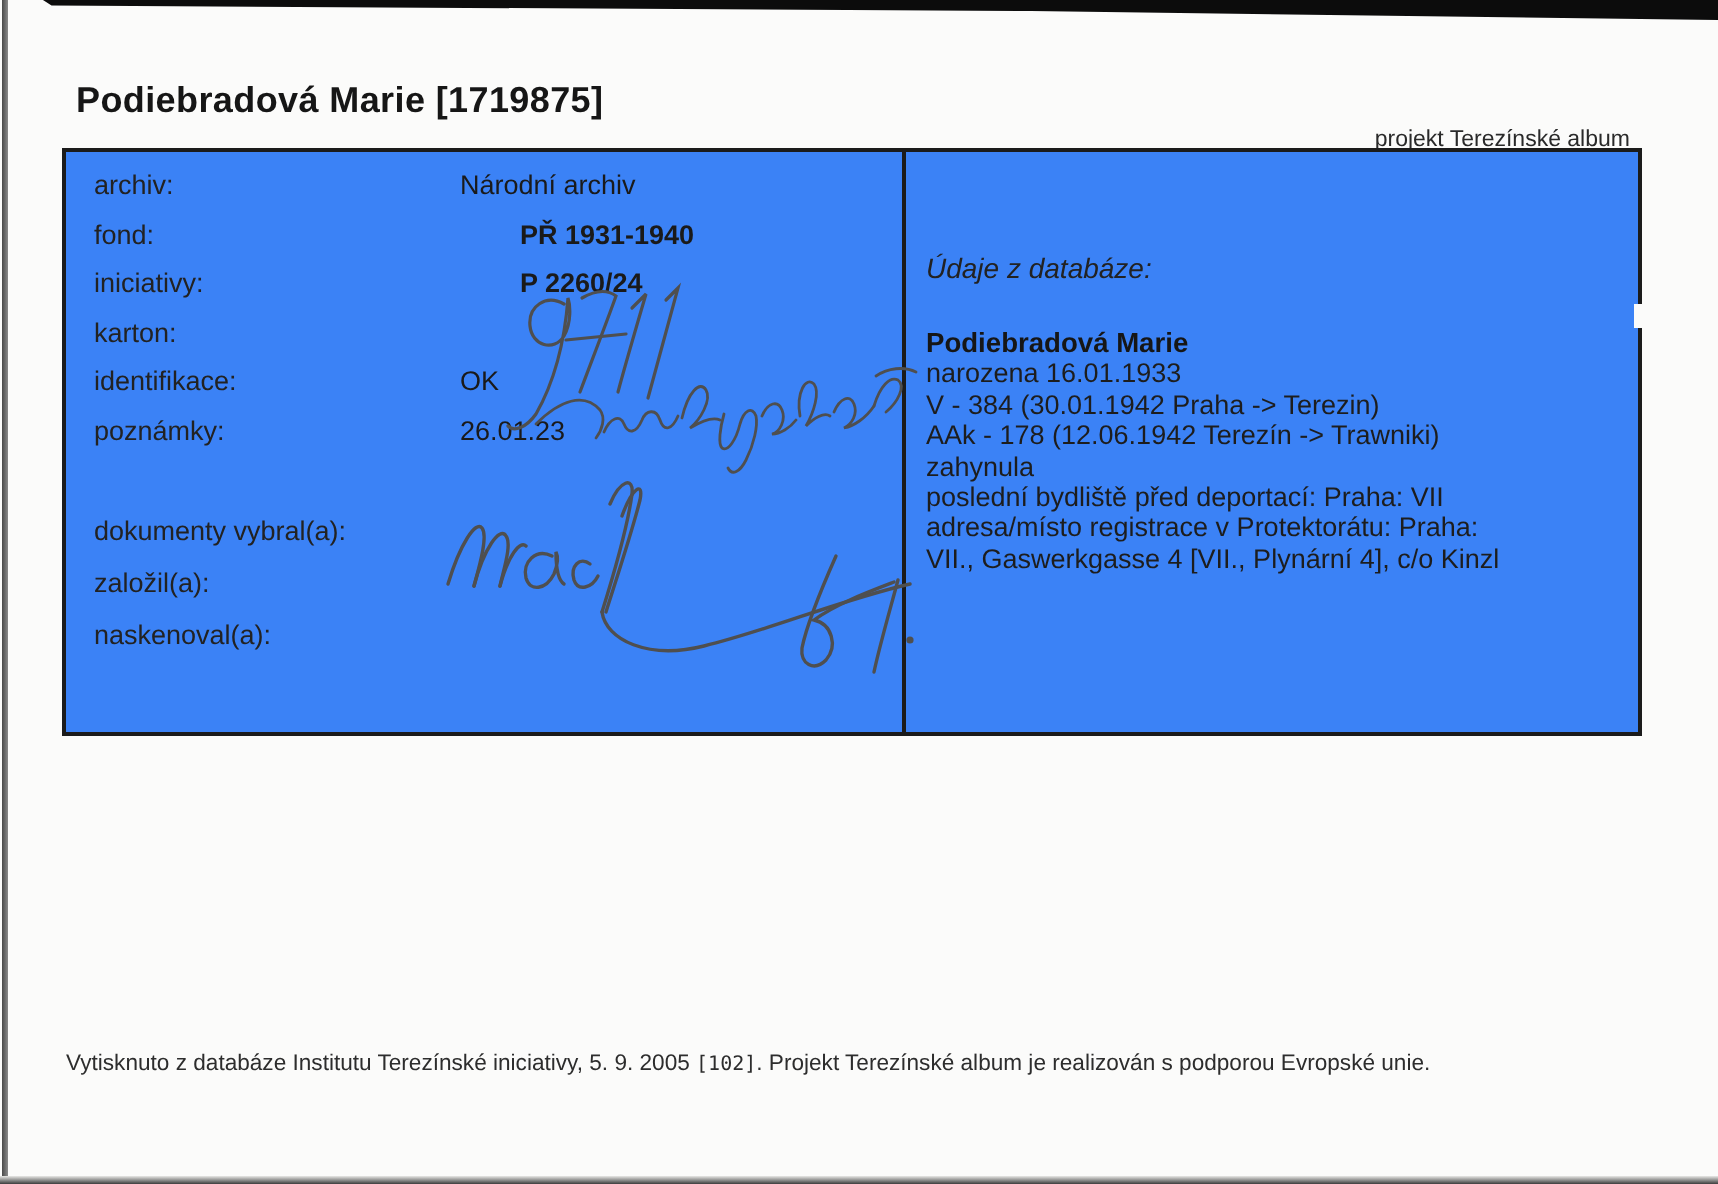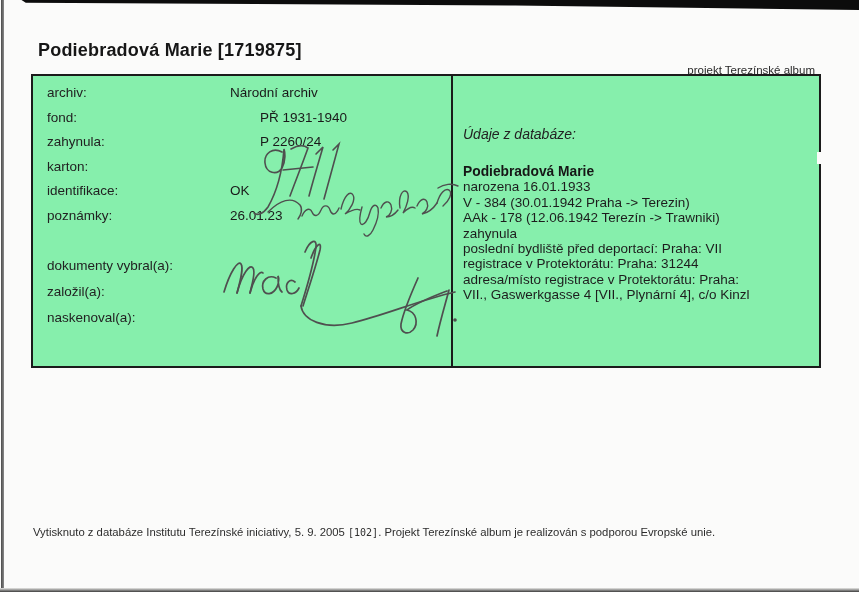--- a/index.html
+++ b/index.html
@@ -29,30 +29,30 @@
     position:absolute;left:38px;top:40px;
     font-size:18px;font-weight:bold;letter-spacing:.2px;color:#161616;
   }
   .project-label{
     position:absolute;right:44px;top:64px;
     font-size:11.5px;color:#2a2a2a;
   }
   
   .card{
     position:absolute;left:31px;top:74px;width:786px;height:290px;
-    border:2px solid #1b1b1b;background:#86efac;display:flex;
+    border:2px solid #1b1b1b;background:#3b82f6;display:flex;
   }
   .card-left{
     width:420px;border-right:2px solid #1b1b1b;box-sizing:border-box;
     padding:9px 0 0 14px;position:relative;
   }
   .field-row{display:flex;height:24.5px;align-items:flex-start;font-size:13.5px;}
   .field-row .lbl{width:183px;color:#222;}
   .field-row .val{color:#1a1a1a;}
-  .field-row .val.bold{font-weight:normal;padding-left:30px;}
+  .field-row .val.bold{font-weight:bold;padding-left:30px;}
   .group-gap{height:26px;}
   .proc-row{height:26px;font-size:13.5px;color:#222;}
   
   .card-right{
     flex:1;box-sizing:border-box;padding:6px 8px 0 10px;position:relative;
   }
   .db-header{font-size:14px;font-style:italic;color:#222;margin-top:44px;}
   .db-name{font-size:13.8px;font-weight:bold;margin-top:22px;line-height:15.4px;color:#161616;}
   .db-line{font-size:13.5px;line-height:15.4px;color:#1d1d1d;}
   
@@ -84,21 +84,21 @@
 
     <div class="field-row">
       <span class="lbl">archiv:</span>
       <span class="val">Národní archiv</span>
     </div>
     <div class="field-row">
       <span class="lbl">fond:</span>
       <span class="val bold">PŘ 1931-1940</span>
     </div>
     <div class="field-row">
-      <span class="lbl">zahynula:</span>
+      <span class="lbl">iniciativy:</span>
       <span class="val bold">P 2260/24</span>
     </div>
     <div class="field-row">
       <span class="lbl">karton:</span>
       <span class="val"></span>
     </div>
     <div class="field-row">
       <span class="lbl">identifikace:</span>
       <span class="val">OK</span>
     </div>
@@ -115,21 +115,20 @@
   </div>
 
   <div class="card-right">
     <div class="db-header">Údaje z databáze:</div>
     <div class="db-name">Podiebradová Marie</div>
     <div class="db-line">narozena 16.01.1933</div>
     <div class="db-line">V - 384 (30.01.1942 Praha -&gt; Terezin)</div>
     <div class="db-line">AAk - 178 (12.06.1942 Terezín -&gt; Trawniki)</div>
     <div class="db-line">zahynula</div>
     <div class="db-line">poslední bydliště před deportací: Praha: VII</div>
-    <div class="db-line">registrace v Protektorátu: Praha: 31244</div>
     <div class="db-line">adresa/místo registrace v Protektorátu: Praha:</div>
     <div class="db-line">VII., Gaswerkgasse 4 [VII., Plynární 4], c/o Kinzl</div>
     <div class="border-gap"></div>
   </div>
 </div>
 
 <svg class="handwriting" viewBox="0 0 859 592">
   <g stroke="#4f4f4f" stroke-width="1.6" fill="none" stroke-linecap="round">
 
     <g>

